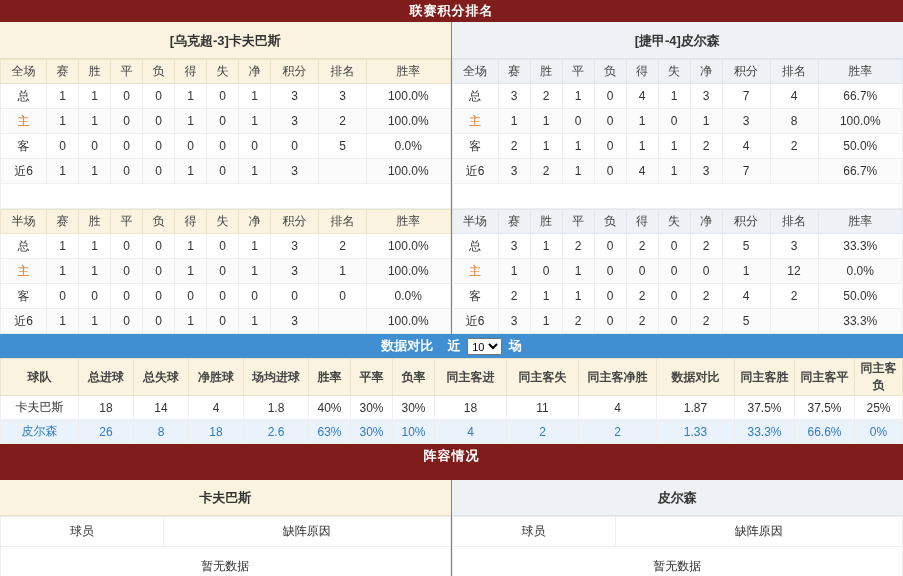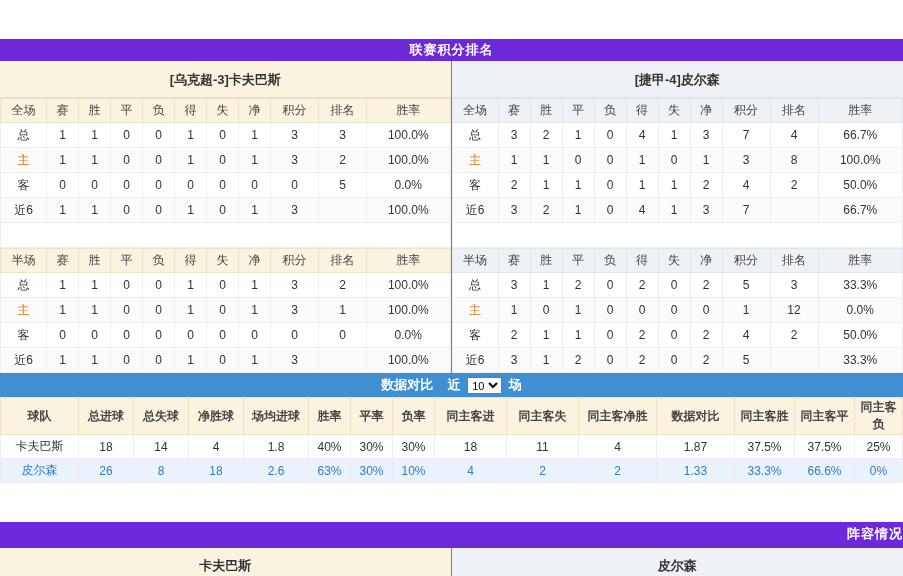--- a/index.html
+++ b/index.html
@@ -6,31 +6,30 @@
   html, body {
     margin: 0; padding: 0;
     background: #ffffff;
     font-family: "Liberation Sans", sans-serif;
   }
   body { width: 903px; }
   .page { width: 903px; position: relative; }
 
   
   .section-bar {
-    background: #6d28d9;
+    background: #7f1d1d;
     color: #ffffff;
     font-size: 13px;
     font-weight: bold;
     text-align: center;
     height: 22px;
     line-height: 22px;
     letter-spacing: 1px;
-    margin-top: 39px;
-  }
-  .section-bar.tall { height: 26px; line-height: 24px; text-align: right; }
+  }
+  .section-bar.tall { height: 36px; line-height: 24px; }
 
   
   .two-col { display: flex; width: 903px; }
   .col { width: 451.5px; }
   .col.left { border-right: 1px solid #ec4899; }
 
   .team-title {
     background: #faf3e0;
     color: #333333;
     font-size: 13px;

